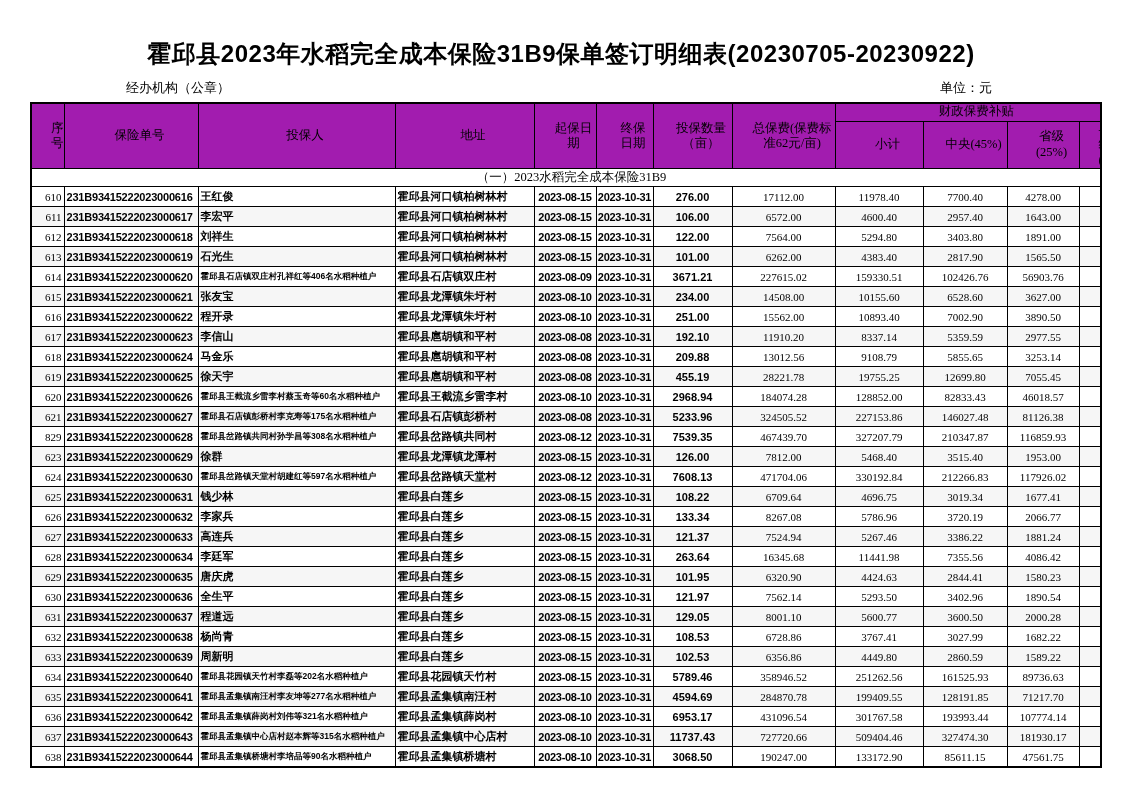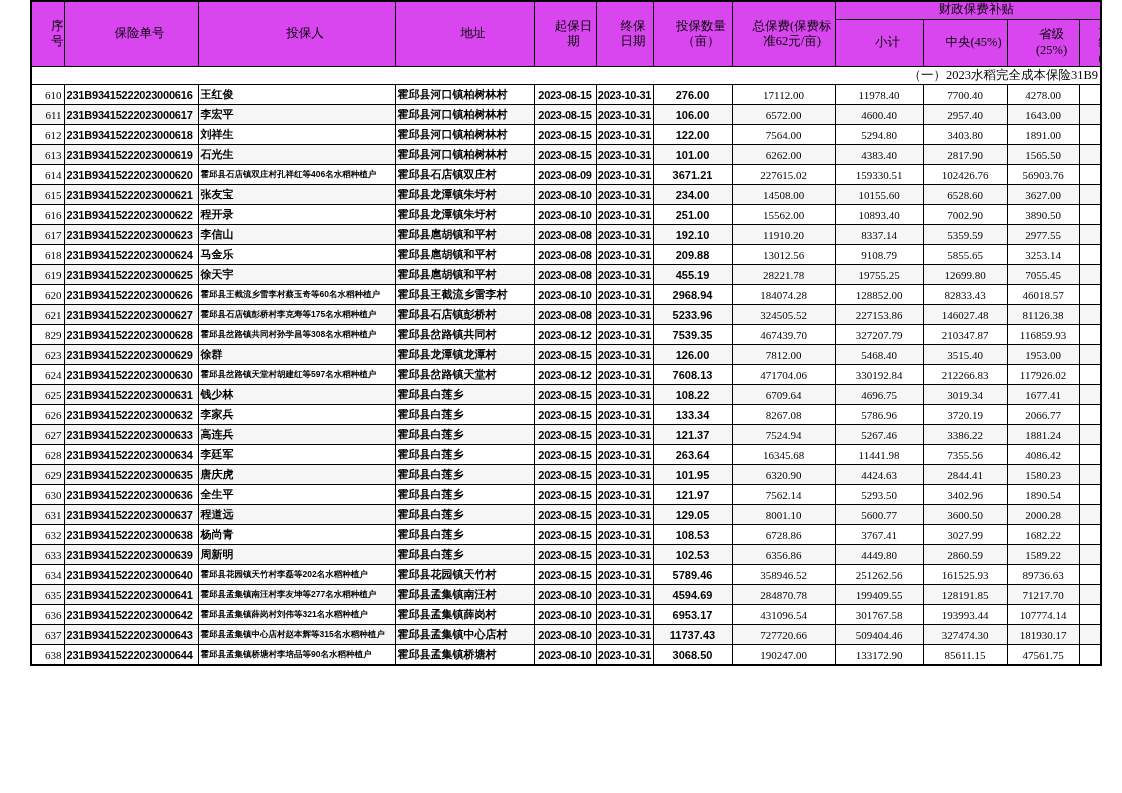--- a/index.html
+++ b/index.html
@@ -26,30 +26,30 @@
     width:1070px; margin-left:30px;
     border:2px solid #000;
   }
   .policy-table th, .policy-table td {
     border:1px solid #000; overflow:hidden; padding:0 2px;
     vertical-align:middle;
   }
   .policy-table thead th {
     font-family:"Liberation Serif", serif; font-weight:normal;
     font-size:12.5px; text-align:center; white-space:normal; line-height:1.25;
-    background:#d946ef;
+    background:#a21caf;
     padding-left:19px;
   }
   .policy-table thead tr.group-row { height:18px; }
   .policy-table thead tr.sub-row   { height:28px; }
   th.col-county { font-size:11px; line-height:1.1; padding:0; }
 
   tbody.section-body td {
     height:17px; font-family:"Liberation Serif", serif; font-size:12.5px;
-    text-align:right; padding-left:13px; white-space:nowrap; border-bottom:1px solid #000;
+    text-align:center; padding-left:13px; white-space:nowrap; border-bottom:1px solid #000;
   }
   tbody.data-body tr { height:20px; }
   tbody.data-body tr:nth-child(even) { background:#f6f6f6; }
   tbody.data-body td { white-space:nowrap; font-size:11px; }
 
   td.cell-seq {
     font-family:"Liberation Serif", serif; font-size:11.5px; text-align:right;
   }
   td.cell-policy_no {
     font-family:"Liberation Sans", sans-serif; font-weight:700; font-size:10.5px;
@@ -75,21 +75,26 @@
   td.cell-total_premium, td.cell-subtotal, td.cell-central,
   td.cell-provincial, td.cell-county {
     font-family:"Liberation Serif", serif; font-size:10.5px; text-align:center;
   }
 </style>
 </head>
 <body>
 
 <div class="page">
 
-
+  <div class="doc-title">霍邱县2023年水稻完全成本保险31B9保单签订明细表(20230705-20230922)</div>
+
+  <div class="meta-row">
+    <span class="meta-left">经办机构（公章）</span>
+    <span class="meta-right">单位：元</span>
+  </div>
 
   <table class="policy-table">
     <colgroup>
       <col style="width:33px">
         <col style="width:134px">
         <col style="width:197px">
       <col style="width:139px">
         <col style="width:62px">
         <col style="width:57px">
       <col style="width:79px">

